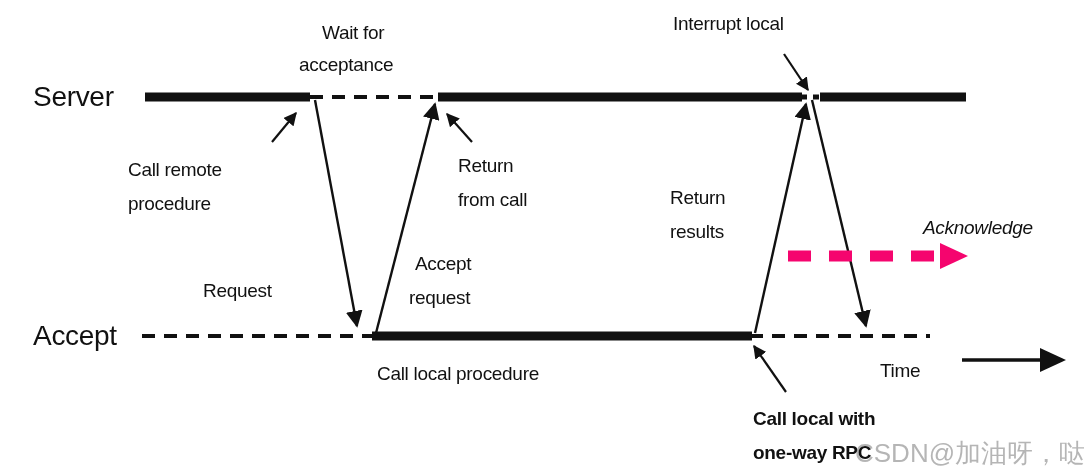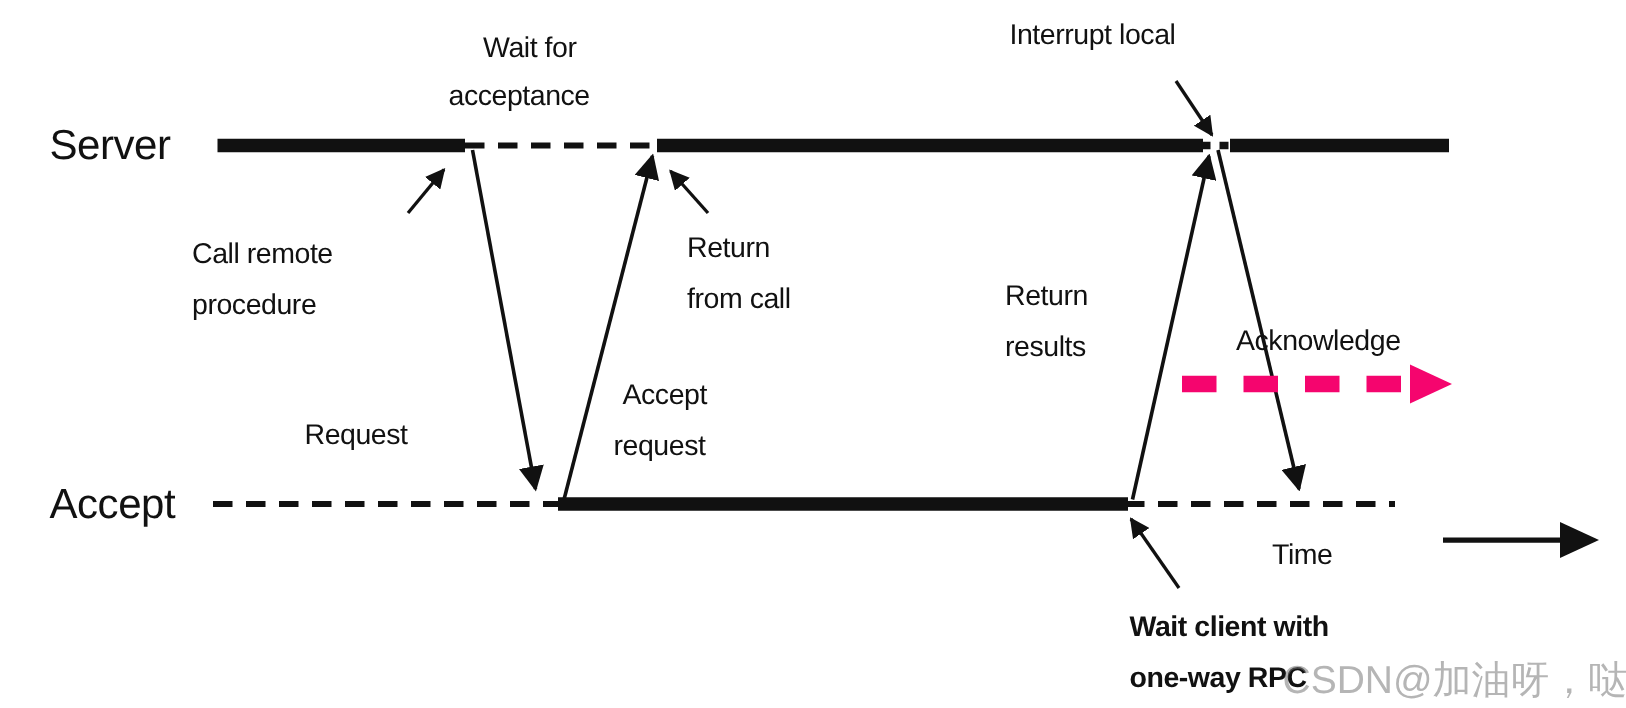--- a/index.html
+++ b/index.html
@@ -122,23 +122,24 @@
   <div class="lbl" style="left:458px; top:184px;">from call</div>
 
   <div class="lbl" style="left:203px; top:275px;">Request</div>
 
   <div class="lbl" style="left:415px; top:248px;">Accept</div>
   <div class="lbl" style="left:409px; top:282px;">request</div>
 
   <div class="lbl" style="left:670px; top:182px;">Return</div>
   <div class="lbl" style="left:670px; top:216px;">results</div>
 
-  <div class="lbl" style="left:824px; top:212px;">Acknowledge</div>
+  <div class="lbl" style="left:923px; top:212px;font-style:italic;">Acknowledge</div>
 
+  <div class="lbl" style="left:377px; top:358px;">Call local procedure</div>
 
-  <div class="lbl bold" style="left:753px; top:403px;">Wait client with</div>
+  <div class="lbl bold" style="left:753px; top:403px;">Call local with</div>
   <div class="lbl bold" style="left:753px; top:437px;">one-way RPC</div>
 
-  <div class="lbl" style="left:848px; top:355px;">Time</div>
+  <div class="lbl" style="left:880px; top:355px;">Time</div>
 
   <div class="watermark" style="left:855px; top:436px;">CSDN@加油呀，哒哒哒</div>
 
 </div>
 
 </body></html>

